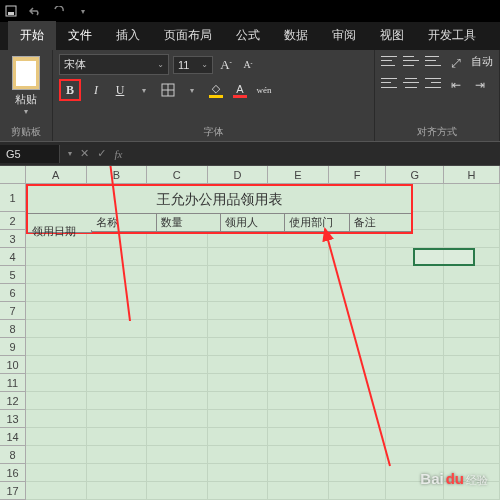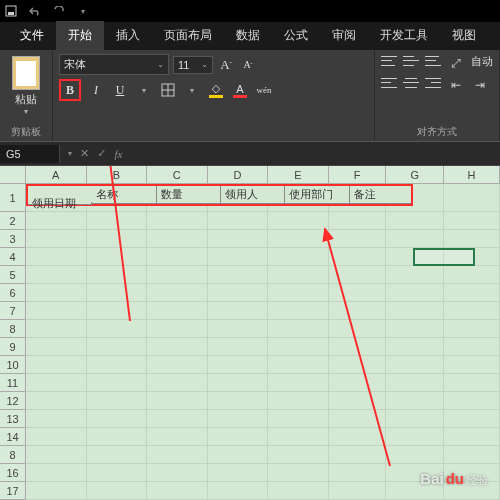--- a/index.html
+++ b/index.html
@@ -90,29 +90,29 @@
     </span>
   <span class="icon arrow">
       <svg width="10" height="10" viewBox="0 0 10 10">
         <path d="M1 3 A4 4 0 0 1 9 5" fill="none" stroke="#888" stroke-width="1.5"></path>
       </svg>
     </span>
   <span class="icon" style="color:#888;font-size:8px;">▾</span>
 </div>
 
 <div class="tabs">
+  <div class="tab active">开始</div>
   <div class="tab file">文件</div>
-  <div class="tab active">开始</div>
   <div class="tab">插入</div>
   <div class="tab">页面布局</div>
+  <div class="tab">公式</div>
   <div class="tab">数据</div>
-  <div class="tab">公式</div>
   <div class="tab">审阅</div>
+  <div class="tab">视图</div>
   <div class="tab">开发工具</div>
-  <div class="tab">视图</div>
 </div>
 
 <div class="ribbon">
   <div class="ribbon-group">
     <div class="content">
       <div class="paste-btn">
         <div class="clipboard"></div>
         <span>粘贴</span>
         <span style="font-size:8px;color:#aaa;">▾</span>
       </div>
@@ -153,20 +153,21 @@
               <div class="bar" style="background:#ffcc00;"></div>
           </div>
           <div class="color-btn">
             <span style="color:#ddd;font-size:11px;">A</span>
               <div class="bar" style="background:#ff3333;"></div>
           </div>
           <span class="fmt-btn" style="font-size:9px;">wén</span>
         </div>
       </div>
     </div>
+    <div class="label">字体</div>
   </div>
 
   <div class="ribbon-group">
     <div class="content">
       <div class="align-controls">
         <div class="align-row">
           <div class="align-icon">
               <span style="width:100%"></span>
               <span style="width:70%"></span>
               <span style="width:85%"></span>
@@ -417,20 +418,21 @@
         <div class="cell" style="width: 65px;"></div>
         <div class="cell" style="width: 65px;"></div>
         <div class="cell" style="width: 65px;"></div>
         <div class="cell" style="width: 62px;"></div>
         <div class="cell" style="width: 62px;"></div>
         <div class="cell" style="width: 60px;"></div>
       </div>
     </div>
 
   <div class="data-table" style="width:387px;">
+    <div class="title-row">王允办公用品领用表</div>
     <div class="header-row" id="theaders">
         <div class="hcell" style="width: 65px; margin-top: 16px;">领用日期</div>
         <div class="hcell" style="width: 65px;">名称</div>
         <div class="hcell" style="width: 65px;">数量</div>
         <div class="hcell" style="width: 65px;">领用人</div>
         <div class="hcell" style="width: 65px;">使用部门</div>
         <div class="hcell" style="width: 62px;">备注</div>
       </div>
   </div>
 

